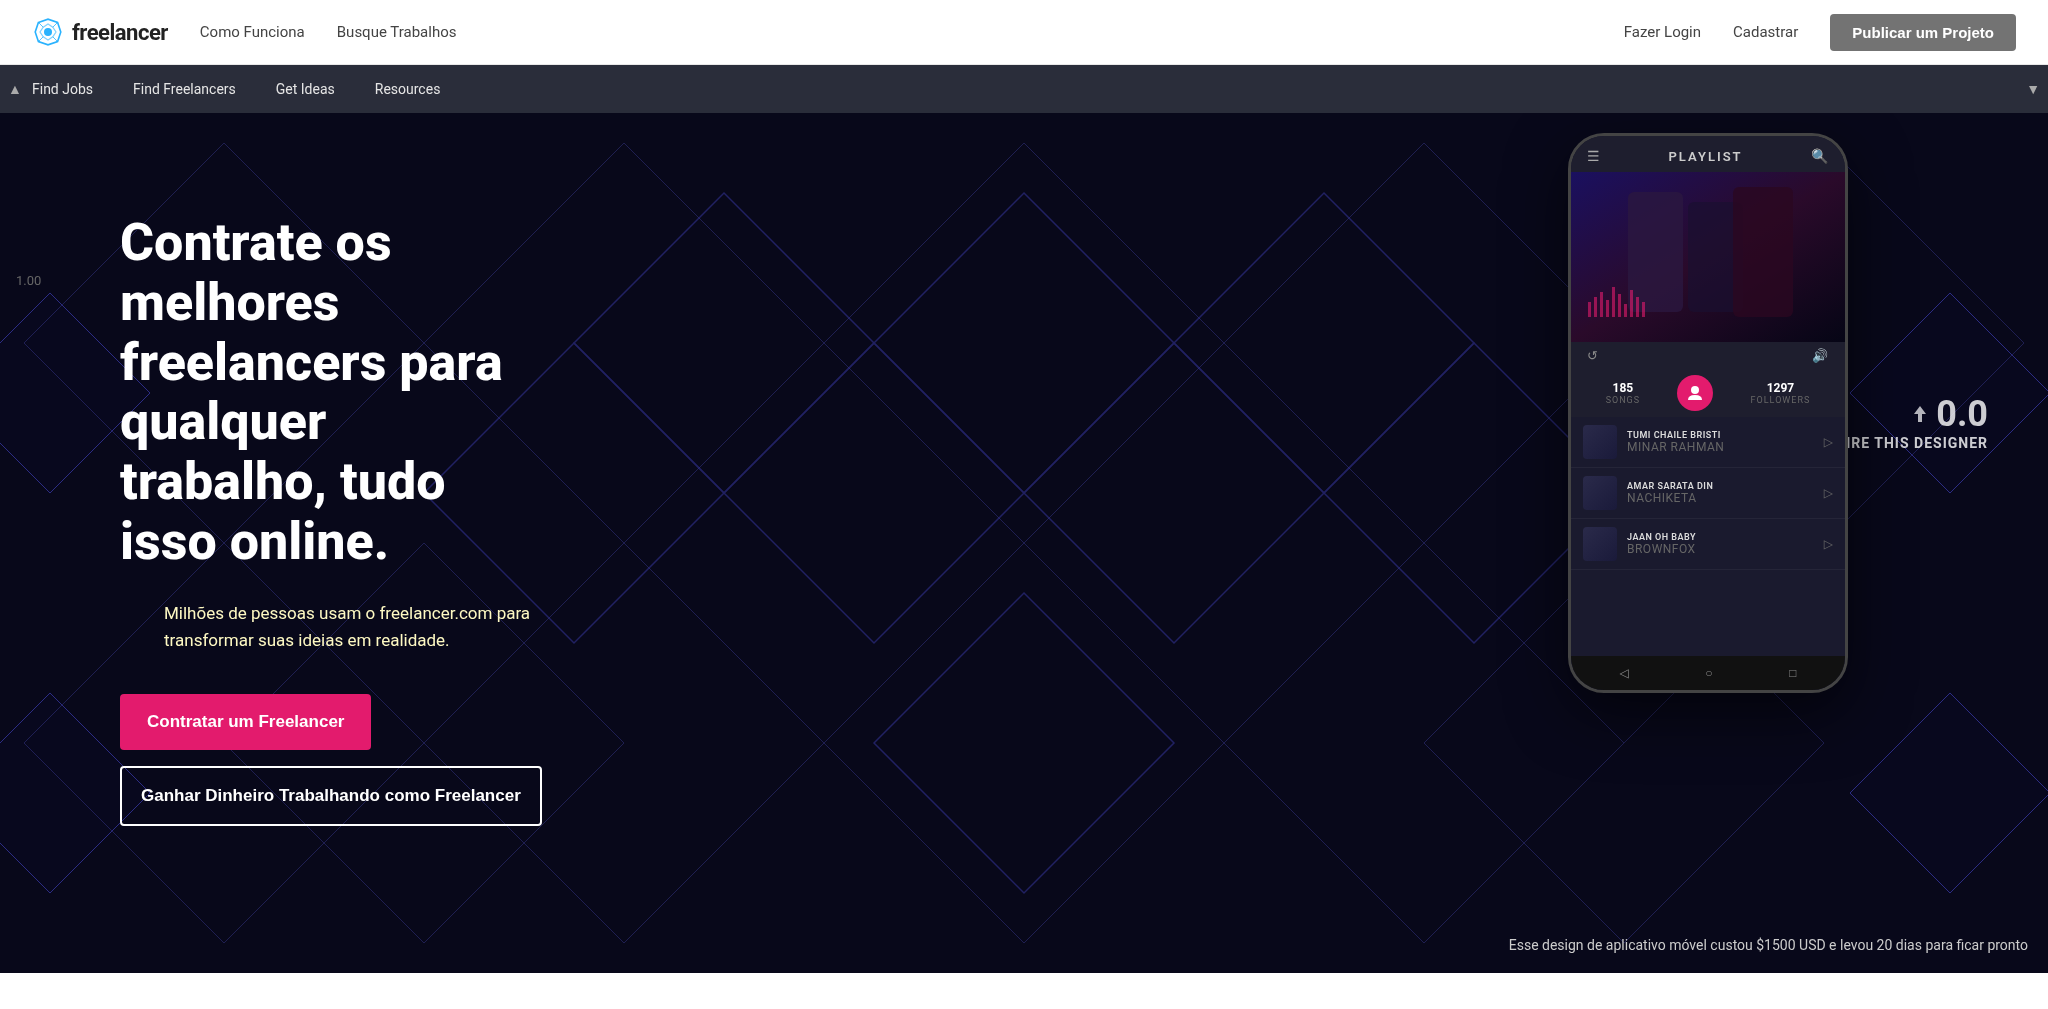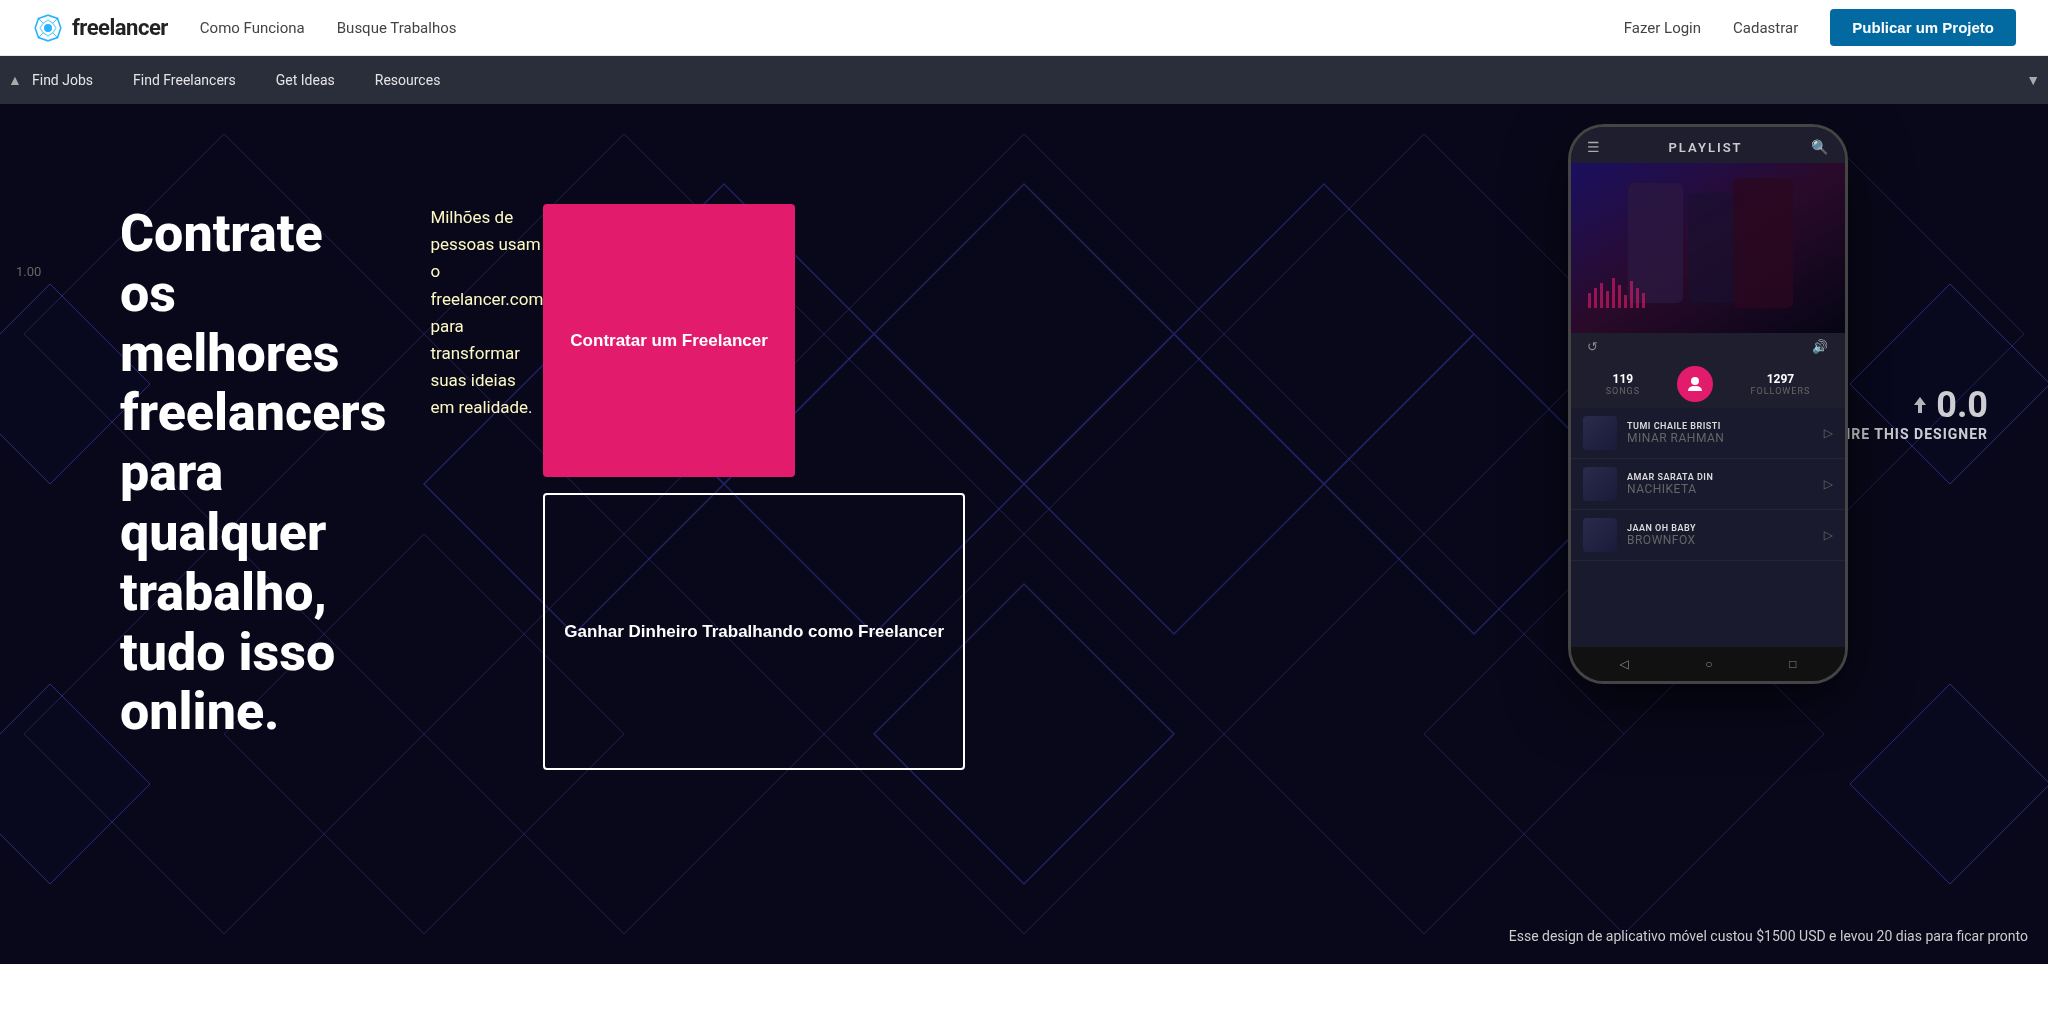--- a/index.html
+++ b/index.html
@@ -5,35 +5,35 @@
     * { margin: 0; padding: 0; box-sizing: border-box; }
     body { font-family: -apple-system, BlinkMacSystemFont, 'Segoe UI', Roboto, sans-serif; overflow-x: hidden; }
 
     
     .top-nav {
       display: flex;
       align-items: center;
       justify-content: space-between;
       background: #fff;
       padding: 0 32px;
-      height: 56px;
+      height: 65px;
       border-bottom: 1px solid #e8e8e8;
       position: relative;
       z-index: 100;
     }
     .nav-left { display: flex; align-items: center; gap: 32px; }
     .logo { display: flex; align-items: center; gap: 8px; }
     .logo-icon { width: 32px; height: 32px; }
     .logo-text { font-size: 22px; font-weight: 700; color: #222; letter-spacing: -0.5px; }
     .nav-link { color: #444; text-decoration: none; font-size: 15px; font-weight: 400; }
     .nav-right { display: flex; align-items: center; gap: 32px; }
     .btn-login { color: #444; text-decoration: none; font-size: 15px; }
     .btn-cadastrar { color: #444; text-decoration: none; font-size: 15px; }
     .btn-publish {
-      background: #0369a1;
+      background: #737373;
       color: #fff;
       border: none;
       padding: 10px 22px;
       border-radius: 4px;
       font-size: 15px;
       font-weight: 600;
       cursor: pointer;
       white-space: nowrap;
     }
 
@@ -72,21 +72,21 @@
       background: #0d0d1a;
       overflow: hidden;
       display: flex;
       flex-direction: column;
     }
 
     .hero-content {
       position: relative;
       z-index: 10;
       display: flex;
-      flex-direction: row;
+      flex-direction: column;
       padding: 80px 80px 60px 120px;
       max-width: 620px;
       margin-top: 20px;
     }
 
     .hero-title {
       font-size: 52px;
       font-weight: 800;
       color: #fff;
       line-height: 1.15;
@@ -421,21 +421,21 @@
         </svg>
       </div>
 
       <div class="phone-controls">
         <span class="phone-control-icon">↺</span>
         <span class="phone-control-icon">🔊</span>
       </div>
 
       <div style="position:relative; background:#1e1e2e; padding:6px 16px; display:flex; justify-content:space-around; align-items:center;">
         <div class="stat-item">
-          <div class="stat-number">119</div>
+          <div class="stat-number">185</div>
           <div class="stat-label">SONGS</div>
         </div>
         <div style="width:36px;height:36px;background:#e31b6d;border-radius:50%;display:flex;align-items:center;justify-content:center;">
           <svg width="18" height="18" viewBox="0 0 18 18" fill="white">
             <circle cx="9" cy="6" r="4"></circle>
             <path d="M2 16 Q2 11 9 11 Q16 11 16 16"></path>
           </svg>
         </div>
         <div class="stat-item">
           <div class="stat-number">1297</div>

